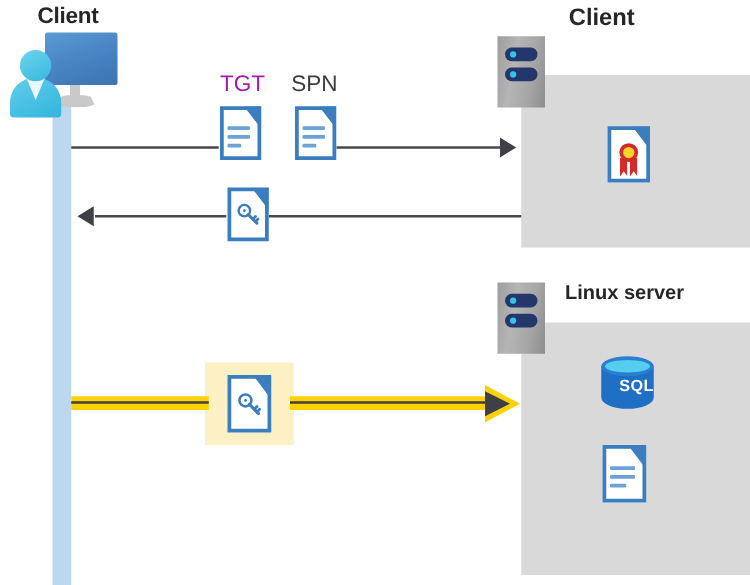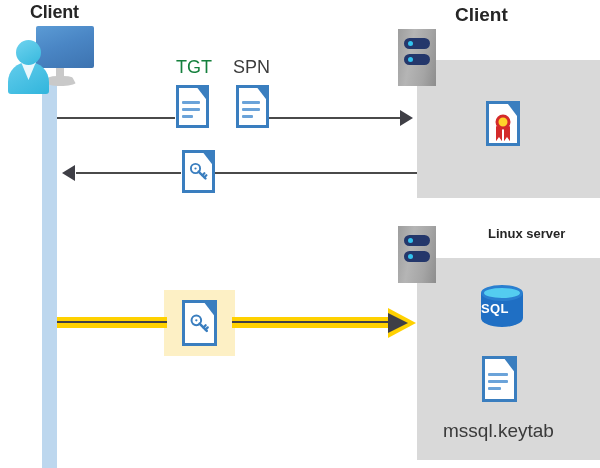--- a/index.html
+++ b/index.html
@@ -9,23 +9,23 @@
     font-family:"Liberation Sans", sans-serif;
     overflow:hidden;
   }
   .stage{position:relative;width:600px;height:468px;}
 
   
   .lbl{position:absolute;color:#262626;white-space:pre;}
 
   #client-title{left:30px;top:2px;font-size:18px;font-weight:bold;letter-spacing:-.2px;}
   #dc-title{left:455px;top:2px;font-size:19px;font-weight:bold;line-height:25px;width:140px;}
-  #linux-title{left:452px;top:226px;font-size:13px;font-weight:bold;margin-left:36px;}
+  #linux-title{left:452px;top:226px;font-size:16px;font-weight:bold;}
   #keytab-label{left:443px;top:420px;font-size:19px;color:#3a3a3a;}
-  #tgt-label{left:176px;top:57px;font-size:18px;color:#15803d;}
+  #tgt-label{left:176px;top:57px;font-size:18px;color:#a21caf;}
   #spn-label{left:233px;top:57px;font-size:18px;color:#3c3c3c;}
 
   
   .panel{position:absolute;background:#d9d9d9;}
   #dc-panel{left:417px;top:60px;width:183px;height:138px;}
   #linux-panel{left:417px;top:258px;width:183px;height:202px;}
 
   
   #lifeline{position:absolute;left:42px;top:84px;width:15px;height:384px;background:#bdd7ee;}
 
@@ -79,21 +79,21 @@
      clip-path:polygon(0 0,100% 0,100% 100%,50% 72%,0 100%);}
   .ribbon-r{position:absolute;left:calc(50% + 1px);top:56%;width:6px;height:15px;background:#d42a2a;
      clip-path:polygon(0 0,100% 0,100% 100%,50% 72%,0 100%);}
 
   
   #sql-db{position:absolute;left:481px;top:285px;width:42px;height:50px;}
   .db-body{position:absolute;left:0;top:8px;width:42px;height:34px;background:#1f6fc4;
      border-radius:0 0 21px 21px/0 0 9px 9px;}
   .db-top{position:absolute;left:0;top:0px;width:42px;height:16px;border-radius:50%;
      background:#54cdf0;border:3px solid #2a7fd0;box-sizing:border-box;}
-  .db-text{position:absolute;left:0;top:16px;width:42px;text-align:left;color:#ffffff;
+  .db-text{position:absolute;left:0;top:16px;width:42px;text-align:right;color:#ffffff;
      font-size:13px;font-weight:bold;letter-spacing:.3px;}
 
   
   .arrow-line{position:absolute;background:#4a4a4a;height:2px;}
   .arrow-head-r{position:absolute;width:0;height:0;border-top:8px solid transparent;
      border-bottom:8px solid transparent;border-left:13px solid #3f3f46;}
   .arrow-head-l{position:absolute;width:0;height:0;border-top:8px solid transparent;
      border-bottom:8px solid transparent;border-right:13px solid #3f3f46;}
 
   #line1a{left:57px;top:117px;width:118px;}
@@ -174,21 +174,20 @@
     <div class="db-top"></div>
   </div>
 
   <div class="doc" id="doc-keytab">
     <div class="page"></div>
     <div class="fold"></div>
     <div class="line" style="left:6px;top:17px;width:20px;height:3px;"></div>
     <div class="line" style="left:6px;top:24px;width:20px;height:3px;"></div>
     <div class="line" style="left:6px;top:31px;width:13px;height:3px;"></div>
   </div>
-  <div class="lbl" id="keytab-label">mssql.keytab</div>
 
   <div class="arrow-line" id="line1a"></div>
   <div class="arrow-line" id="line1b"></div>
   <div class="arrow-head-r" id="head1"></div>
 
   <div class="lbl" id="tgt-label">TGT</div>
   <div class="lbl" id="spn-label">SPN</div>
 
   <div class="doc" id="doc-tgt">
     <div class="page"></div>

